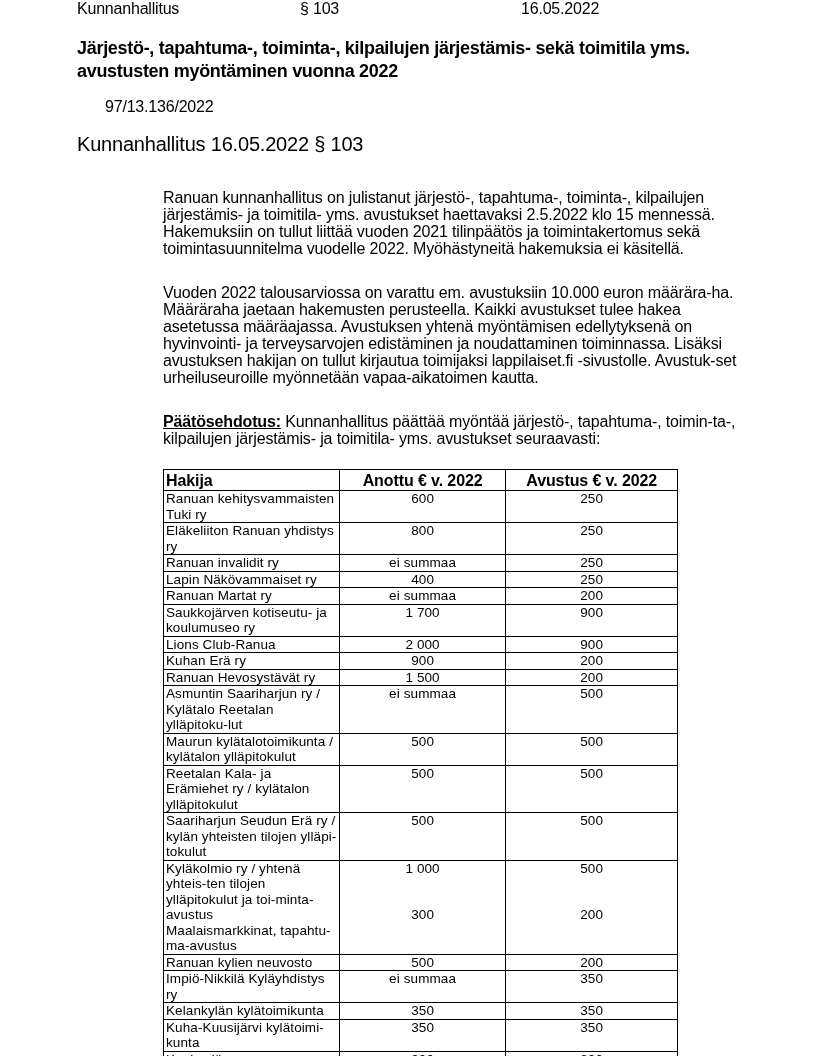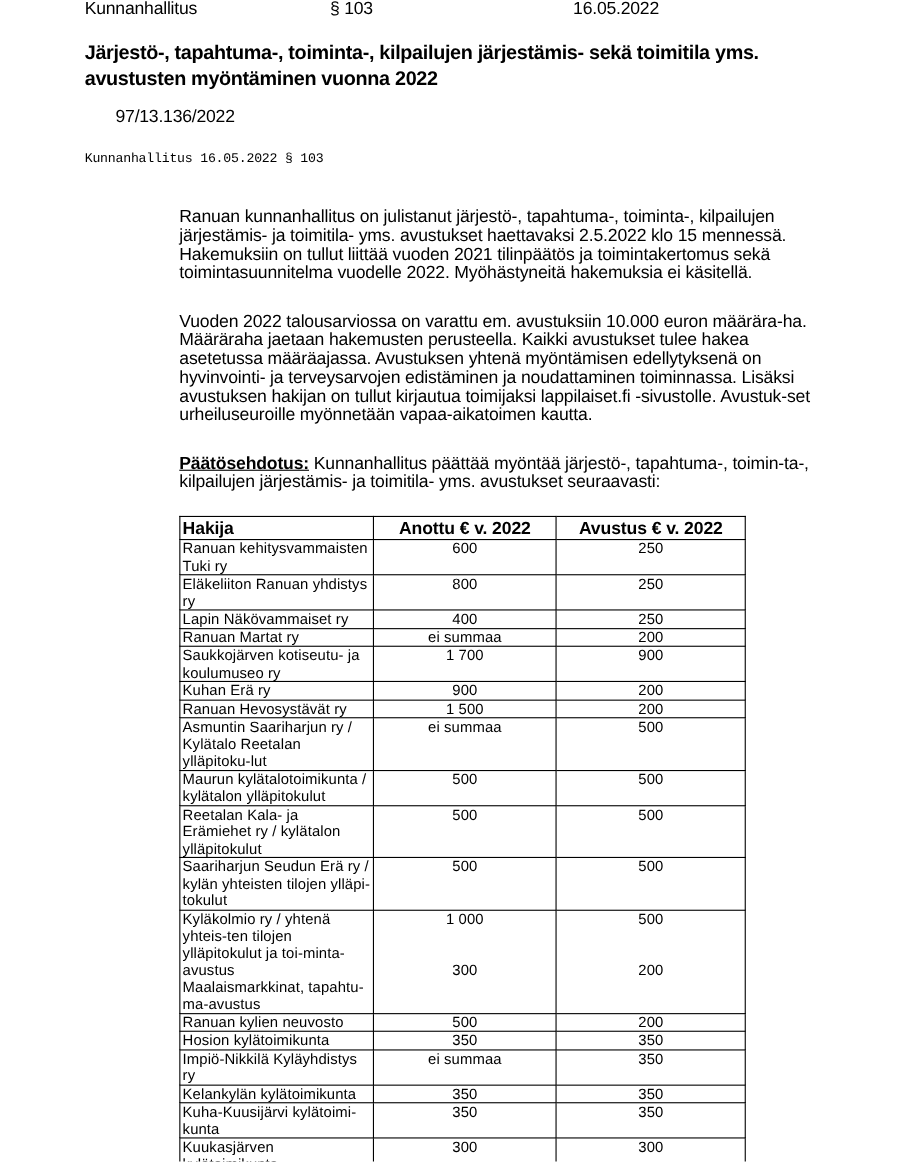--- a/index.html
+++ b/index.html
@@ -43,24 +43,23 @@
       top: 98px;
       font-size: 16px;
       line-height: 18px;
       letter-spacing: -0.2px;
       margin-left: 28px;
     }
     .meeting {
       position: absolute;
       left: 77px;
       top: 135px;
-      font-size: 12px;
+      font-size: 20px;
       line-height: 18px;
       letter-spacing: -0.2px;
-      font-family: Liberation Mono, monospace;
     }
     .para {
       position: absolute;
       left: 163px;
       width: 580px;
       font-size: 16px;
       line-height: 17px;
       letter-spacing: -0.15px;
       margin: 0;
     }
@@ -139,32 +138,42 @@
       <td>Ranuan kehitysvammaisten Tuki ry</td>
       <td class="num">600</td>
       <td class="num">250</td>
     </tr>
     <tr>
       <td>Eläkeliiton Ranuan yhdistys ry</td>
       <td class="num">800</td>
       <td class="num">250</td>
     </tr>
     <tr>
+      <td>Ranuan invalidit ry</td>
+      <td class="num">ei summaa</td>
+      <td class="num">250</td>
+    </tr>
+    <tr>
       <td>Lapin Näkövammaiset ry</td>
       <td class="num">400</td>
       <td class="num">250</td>
     </tr>
     <tr>
       <td>Ranuan Martat ry</td>
       <td class="num">ei summaa</td>
       <td class="num">200</td>
     </tr>
     <tr>
       <td>Saukkojärven kotiseutu- ja koulumuseo ry</td>
       <td class="num">1 700</td>
+      <td class="num">900</td>
+    </tr>
+    <tr>
+      <td>Lions Club-Ranua</td>
+      <td class="num">2 000</td>
       <td class="num">900</td>
     </tr>
     <tr>
       <td>Kuhan Erä ry</td>
       <td class="num">900</td>
       <td class="num">200</td>
     </tr>
     <tr>
       <td>Ranuan Hevosystävät ry</td>
       <td class="num">1 500</td>
@@ -205,25 +214,20 @@
         <span class="sub" style="height:31px"></span>
         <span class="sub">200</span>
       </td>
     </tr>
     <tr>
       <td>Ranuan kylien neuvosto</td>
       <td class="num">500</td>
       <td class="num">200</td>
     </tr>
     <tr>
-      <td>Hosion kylätoimikunta</td>
-      <td class="num">350</td>
-      <td class="num">350</td>
-    </tr>
-    <tr>
       <td>Impiö-Nikkilä Kyläyhdistys ry</td>
       <td class="num">ei summaa</td>
       <td class="num">350</td>
     </tr>
     <tr>
       <td>Kelankylän kylätoimikunta</td>
       <td class="num">350</td>
       <td class="num">350</td>
     </tr>
     <tr>

